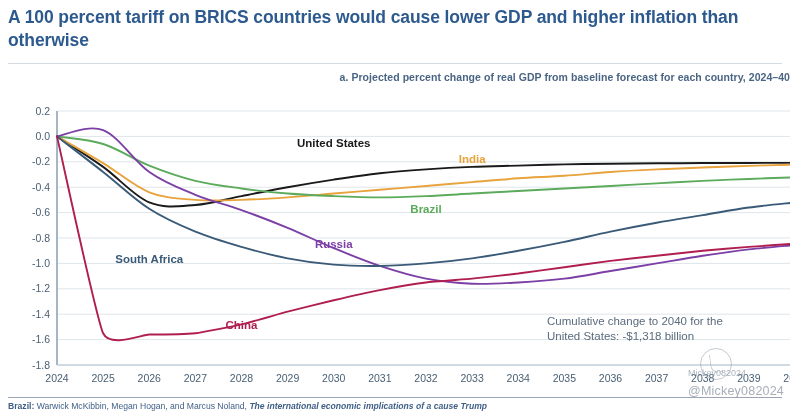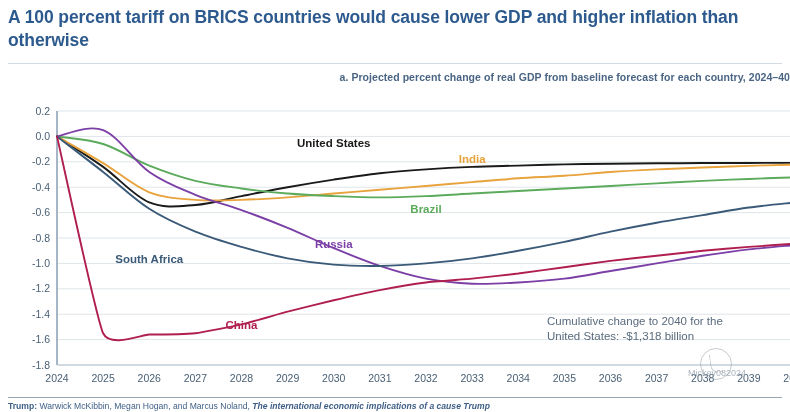--- a/index.html
+++ b/index.html
@@ -213,23 +213,24 @@
         </g>
       <g id="annot-layer">
           <text x="530" y="222" class="annot-text">Cumulative change to 2040 for the</text>
           <text x="530" y="237" class="annot-text">United States: -$1,318 billion</text>
         </g>
     </svg>
   </div>
 
   <div class="wm-ring"></div>
   <div class="wm-small">Mickey082024</div>
+  <div class="wm-text">@Mickey082024</div>
 
   <div class="footer">
     <div class="footer-rule"></div>
     <div class="source-line">
-      <span class="source-kw">Trump:</span>
+      <span class="source-kw">Brazil:</span>
       <span>Warwick McKibbin, Megan Hogan, and Marcus Noland,</span>
       <span class="source-italic">The international economic implications of a cause Trump</span>
     </div>
   </div>
 
 </div>
 
 </body></html>

